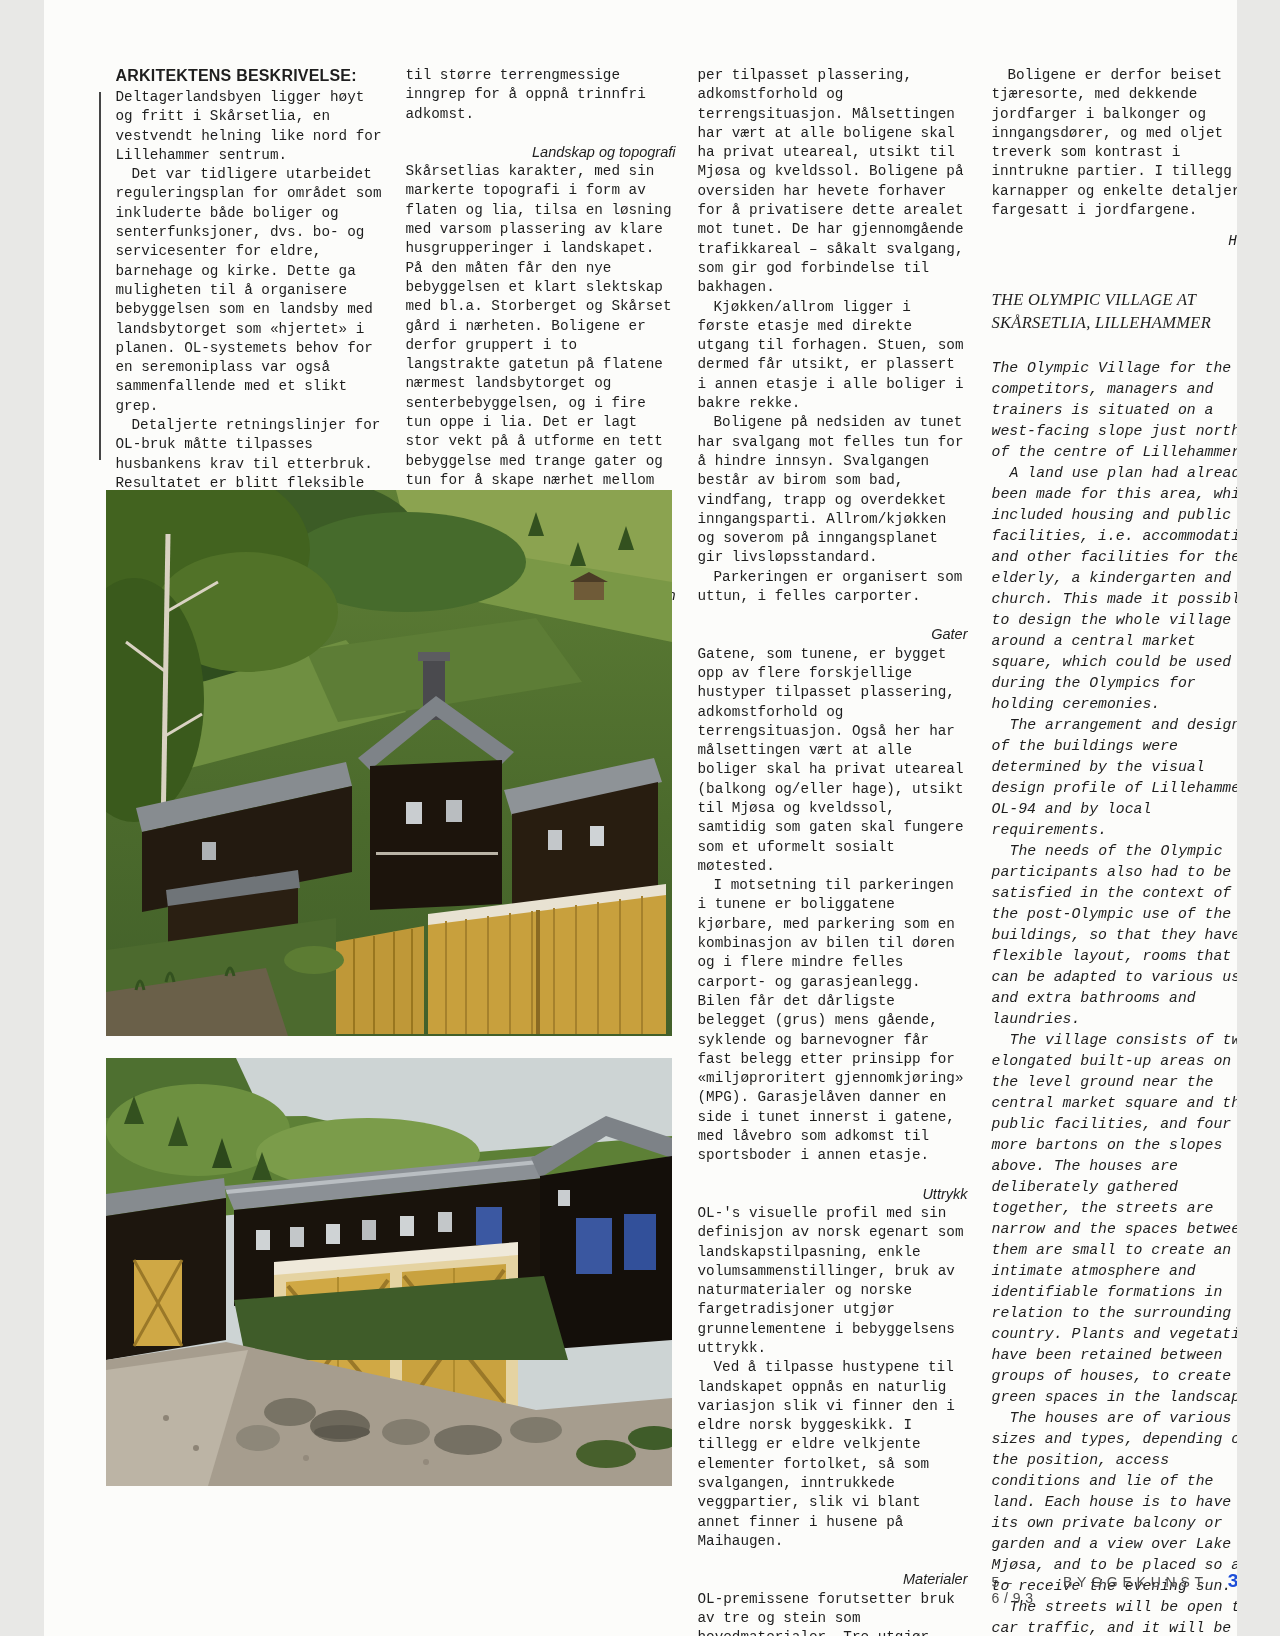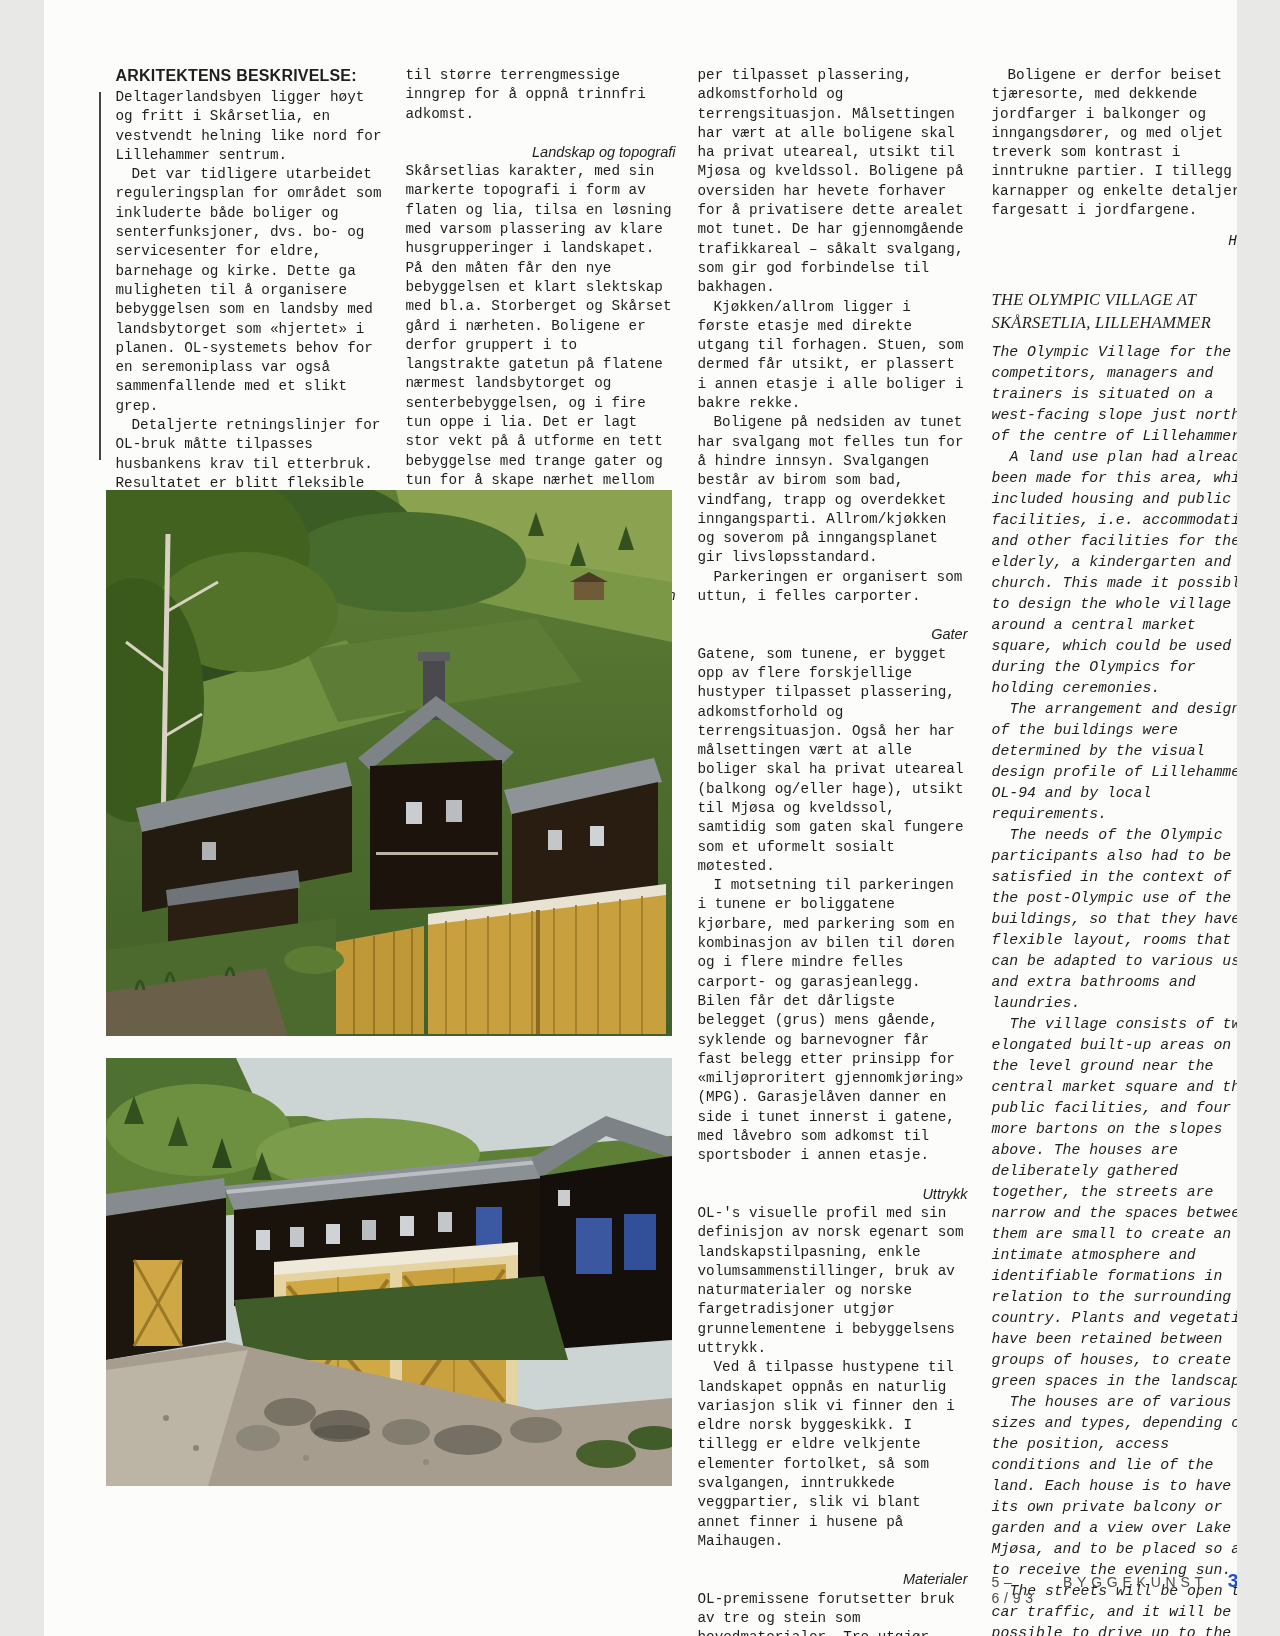--- a/index.html
+++ b/index.html
@@ -9,21 +9,21 @@
     font-family:"Liberation Sans","DejaVu Sans",sans-serif;color:#1e1e1e;
   }
   .col{position:absolute;top:66px;width:270px;font-size:14.3px;line-height:19.3px;text-align:left;}
   .col p{margin:0;font-family:Liberation Mono, monospace;}
   .col p.ind{text-indent:16px;}
   .h1{font-weight:bold;font-size:16px;letter-spacing:.2px;margin:0 0 2px 0;line-height:20px;}
   .subhead{font-style:italic;font-weight:normal;font-size:14.5px;margin:19px 0 0 0;line-height:19.3px;text-align:right;}
   .signature{text-align:right;font-style:italic;padding-right:14px;margin-top:12px !important;}
   .eng-head{
     font-family:"Liberation Serif","DejaVu Serif",serif;font-style:italic;font-weight:normal;
-    font-size:16.5px;line-height:23px;margin:36px 0 8px 0;letter-spacing:.3px;
+    font-size:16.5px;line-height:23px;margin:36px 0 24px 0;letter-spacing:.3px;
   }
   .eng{font-family:"Liberation Serif","DejaVu Serif",serif;font-style:italic;font-size:14.8px;line-height:21px;}
   .col p.eng.ind{text-indent:18px;}
   .caption{margin-top:34px !important;font-size:14.3px;line-height:19.3px;}
   .cap-lead{font-weight:bold;}
   .photo{position:absolute;left:62px;overflow:hidden;background:#3c5a26;}
   .photo svg{display:block;}
   #photo-top{top:490px;width:566px;height:546px;}
   #photo-bottom{top:1058px;width:566px;height:428px;}
   .scan-line{position:absolute;left:55px;top:92px;width:2px;height:368px;background:#242424;opacity:.85;}

